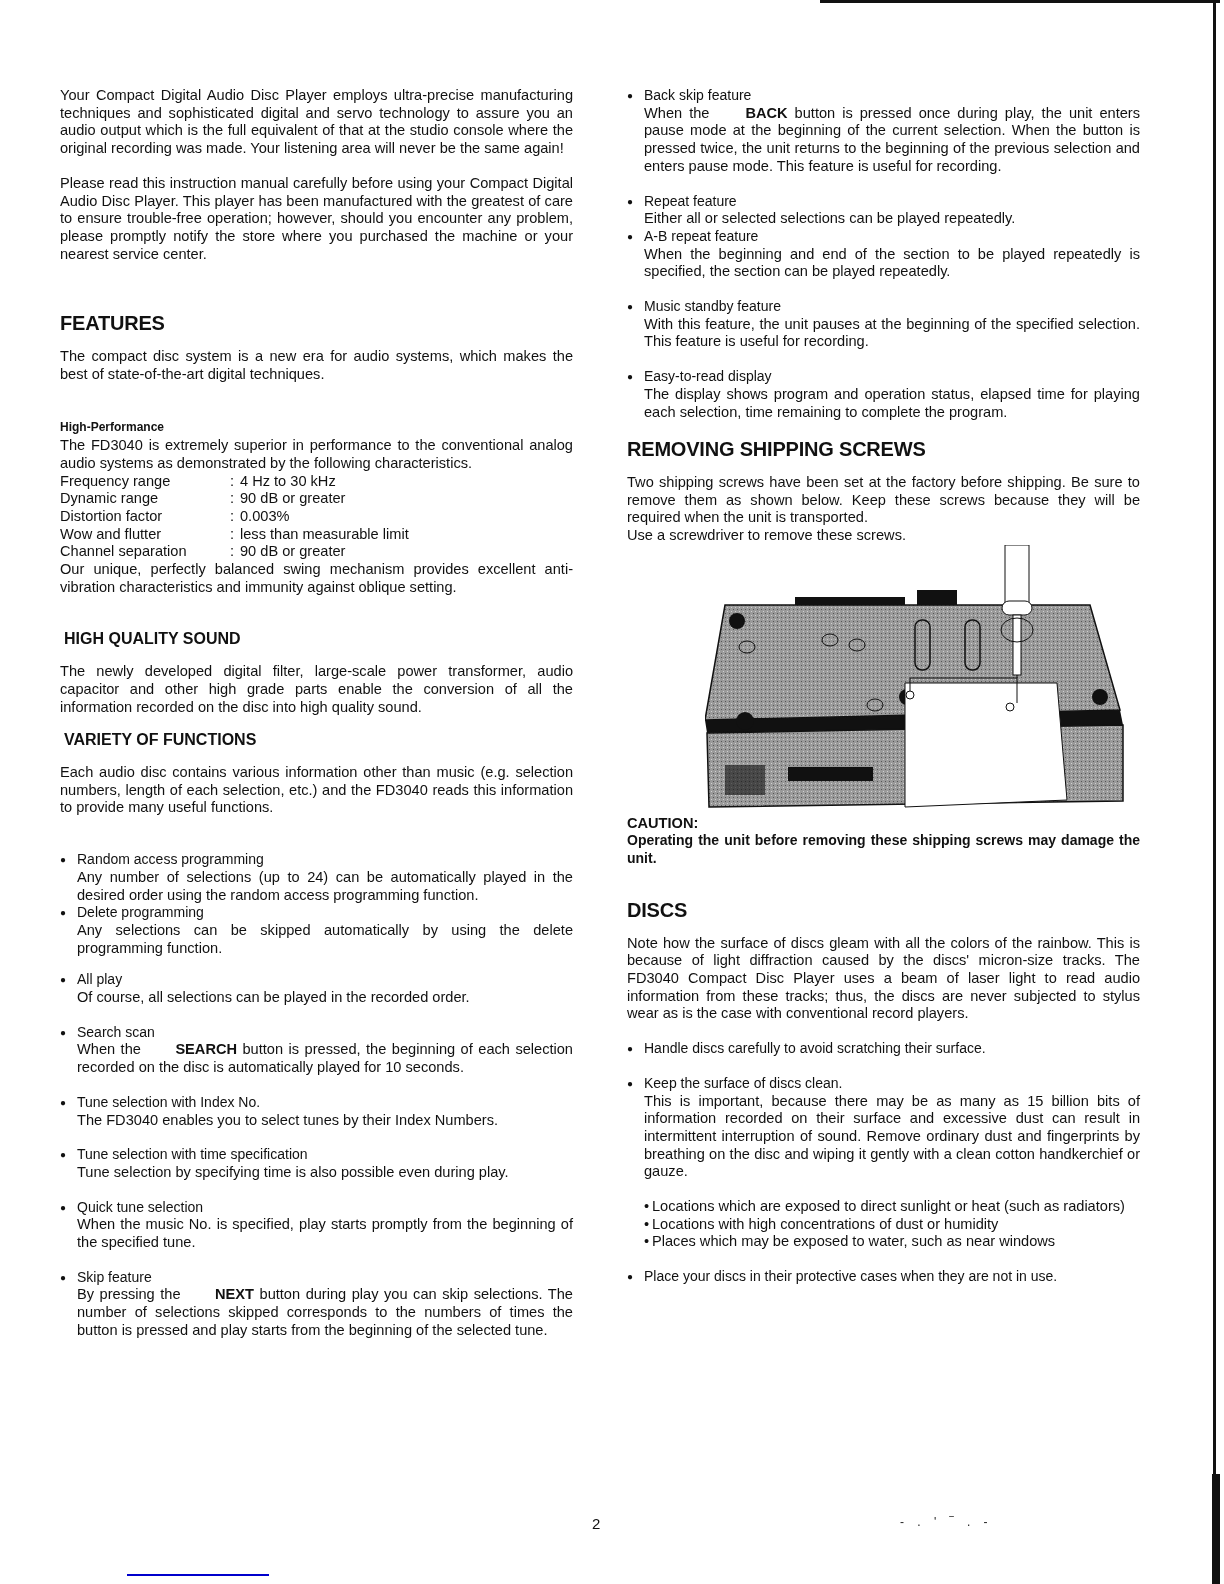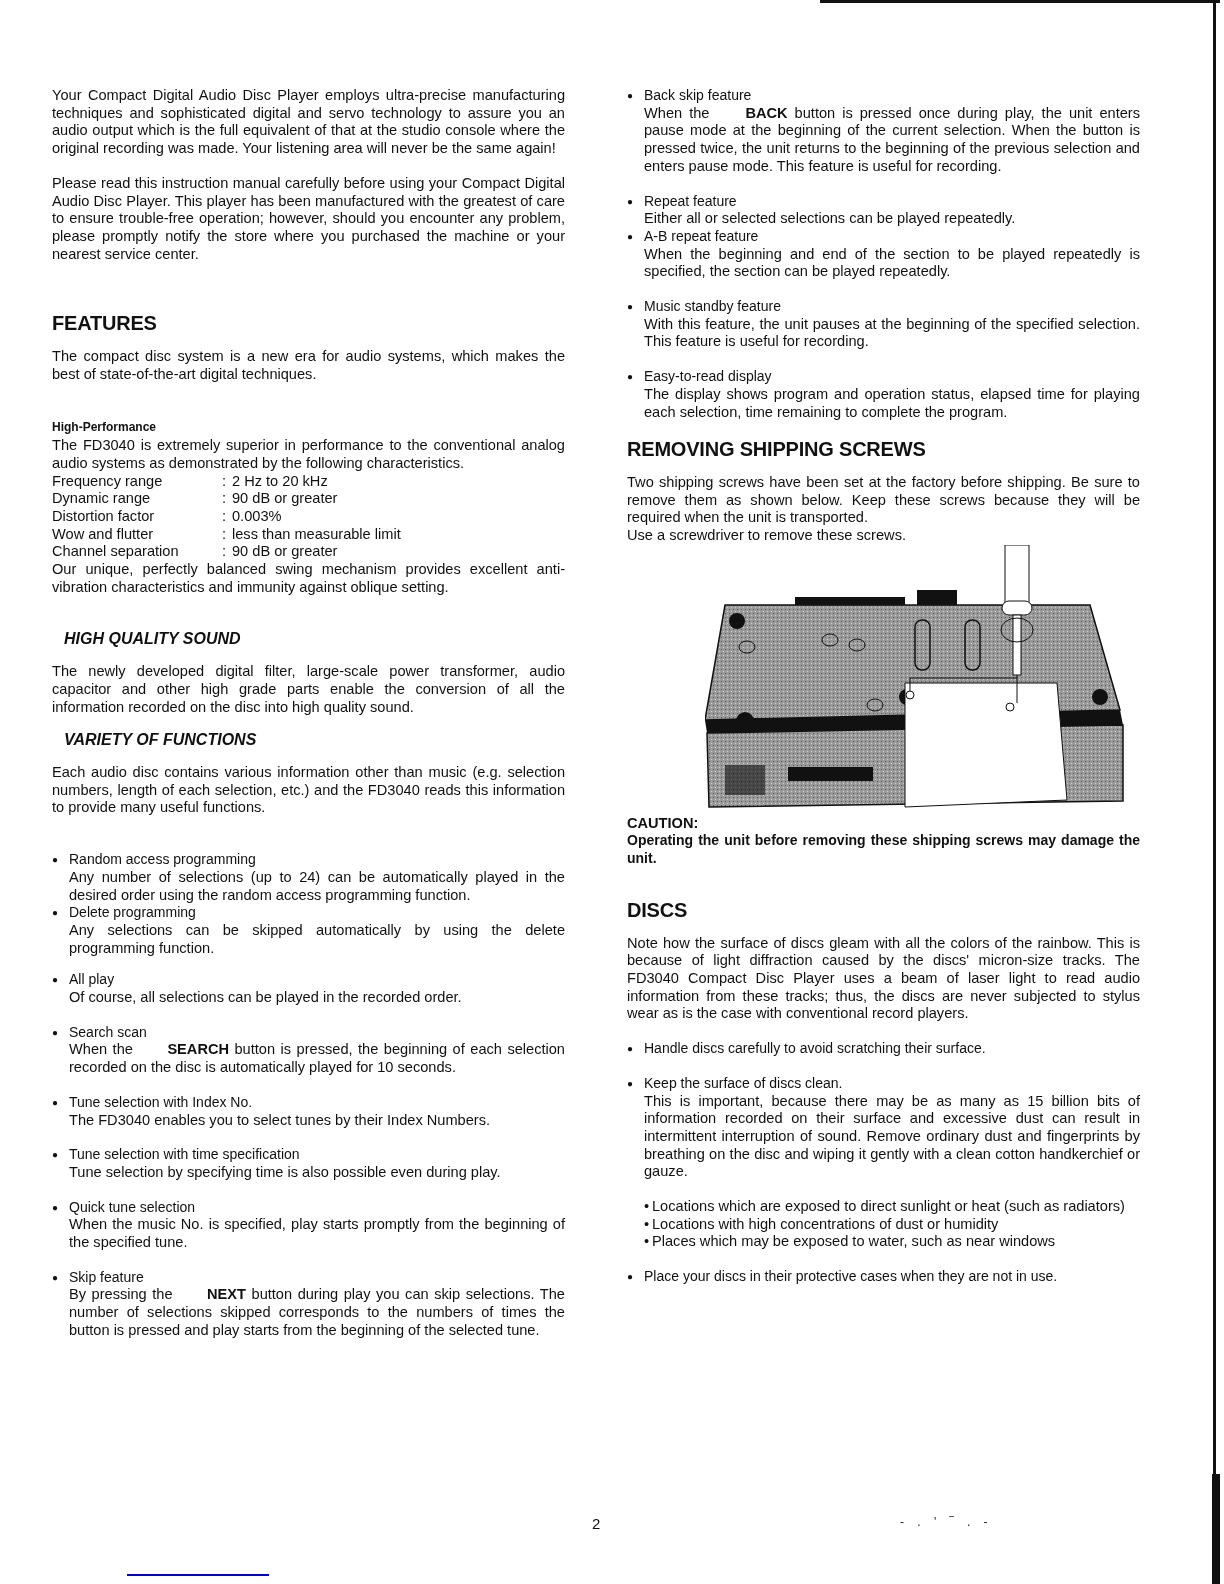--- a/index.html
+++ b/index.html
@@ -4,25 +4,25 @@
 <style>
   html, body { margin: 0; padding: 0; }
   body {
     width: 1224px; height: 1584px; background: #ffffff; position: relative; overflow: hidden;
     font-family: "Liberation Sans", sans-serif; color: #111111;
   }
   .page-border-top { position: absolute; top: 0; left: 820px; width: 400px; height: 3px; background: #111; }
   .page-border-right { position: absolute; top: 0; right: 8px; width: 3px; height: 1584px; background: #111; }
   .page-border-right-bottom { position: absolute; bottom: 0; right: 4px; width: 8px; height: 110px; background: #111; }
   .col { position: absolute; top: 87px; width: 513px; font-size: 14.6px; line-height: 17.7px; }
-  .col-left { left: 52px; }
+  .col-left { left: 60px; }
   .col-right { left: 627px; }
   p { margin: 0; text-align: justify; }
   .h1 { font-weight: bold; font-size: 20px; letter-spacing: -0.2px; margin: 0; }
-  .h2 { font-weight: bold; font-size: 16px; margin: 12px; font-style: italic; }
+  .h2 { font-weight: bold; font-size: 16px; margin: 4px; }
   .sub { font-weight: bold; font-size: 12px; margin: 0; }
   .spec { display: grid; grid-template-columns: 170px 10px auto; }
   .spec span { display: block; }
   .bullet { position: relative; padding-left: 17px; }
   .bullet::before { content: "\25CF"; position: absolute; left: 0; top: 0; font-size: 10px; line-height: 17px; }
   .bullet .t { font-weight: normal; font-size: 14px; display: block; }
   .bullet .d { display: block; text-align: justify; }
   .bold-inline { font-weight: bold; padding-left: 29px; }
   .bold-para { font-weight: bold; font-size: 14px; }
   .small-list { padding-left: 17px; }
@@ -47,21 +47,21 @@
   <p style="margin-top:17px">Please read this instruction manual carefully before using your Compact Digital Audio Disc Player. This player has been manufactured with the greatest of care to ensure trouble-free operation; however, should you encounter any problem, please promptly notify the store where you purchased the machine or your nearest service center.</p>
 
   <h1 class="h1" style="margin-top:52px">FEATURES</h1>
   <p style="margin-top:15px">The compact disc system is a new era for audio systems, which makes the best of state-of-the-art digital techniques.</p>
 
   <div class="sub" style="margin-top:36px">High-Performance</div>
   <p>The FD3040 is extremely superior in performance to the conventional analog audio systems as demonstrated by the following characteristics.</p>
   <div class="spec">
     <span>Frequency range</span>
       <span>:</span>
-      <span>2 Hz to 20 kHz</span>
+      <span>4 Hz to 30 kHz</span>
     <span>Dynamic range</span>
       <span>:</span>
       <span>90 dB or greater</span>
     <span>Distortion factor</span>
       <span>:</span>
       <span>0.003%</span>
     <span>Wow and flutter</span>
       <span>:</span>
       <span>less than measurable limit</span>
     <span>Channel separation</span>

